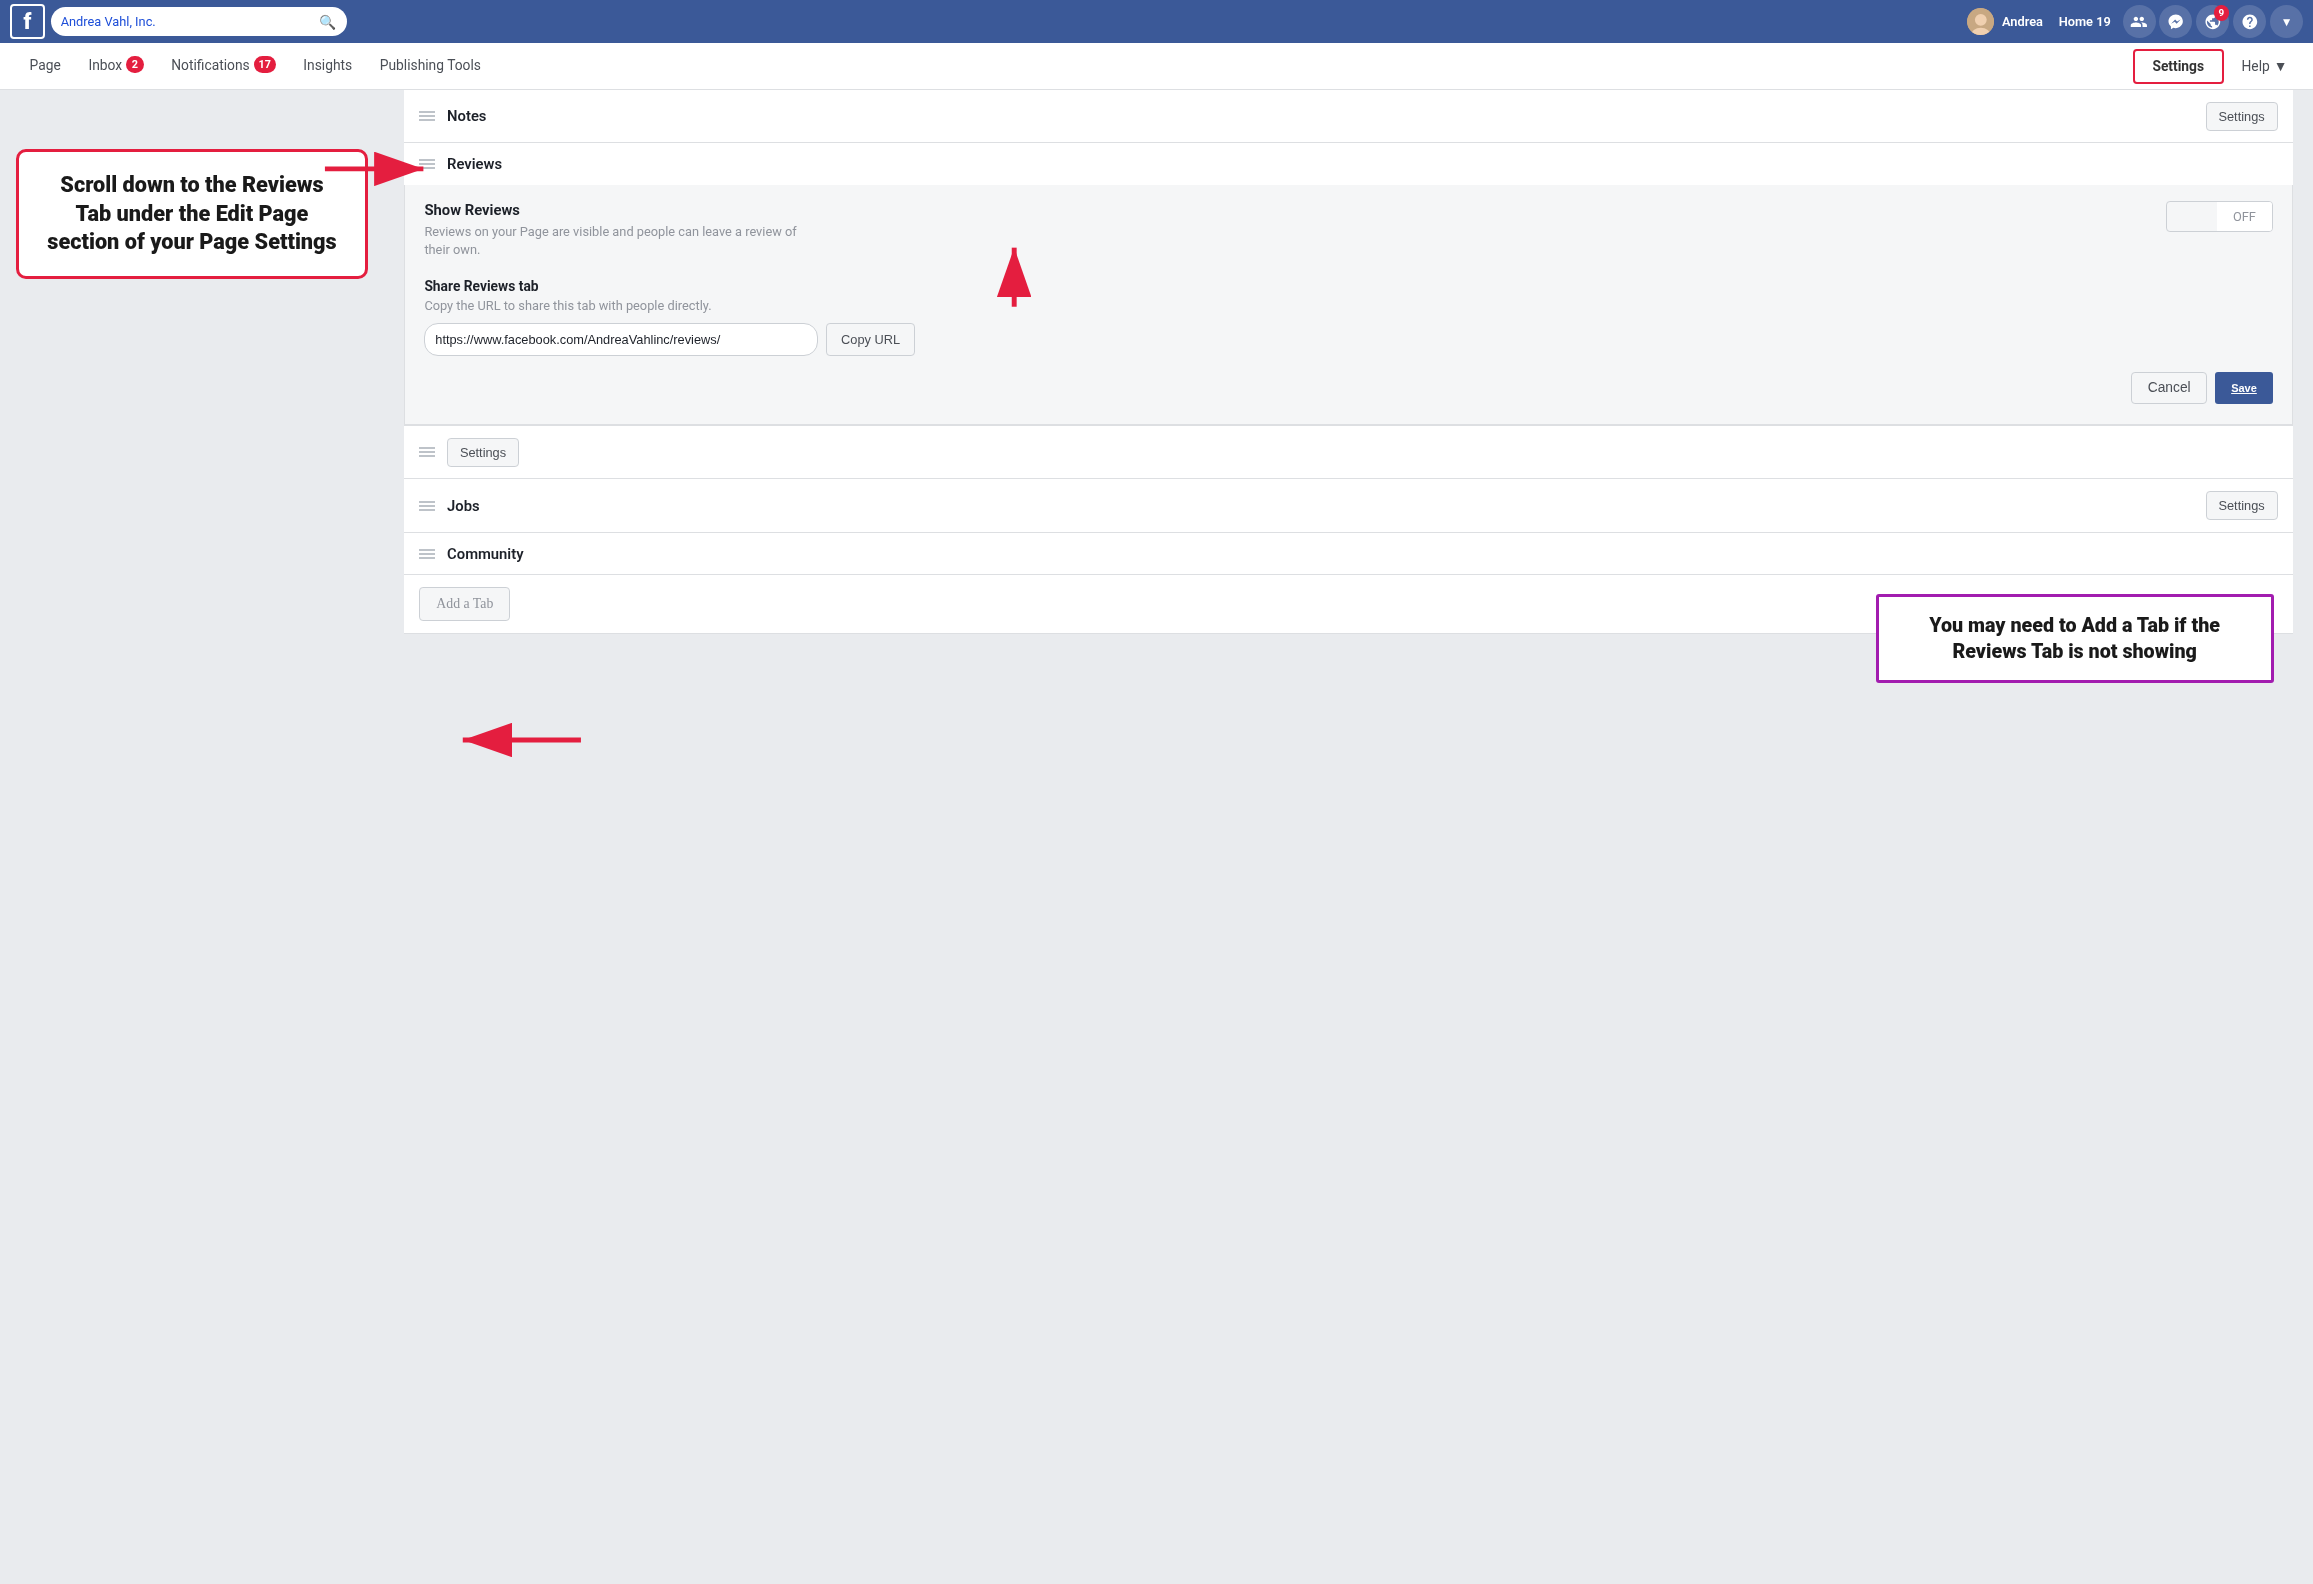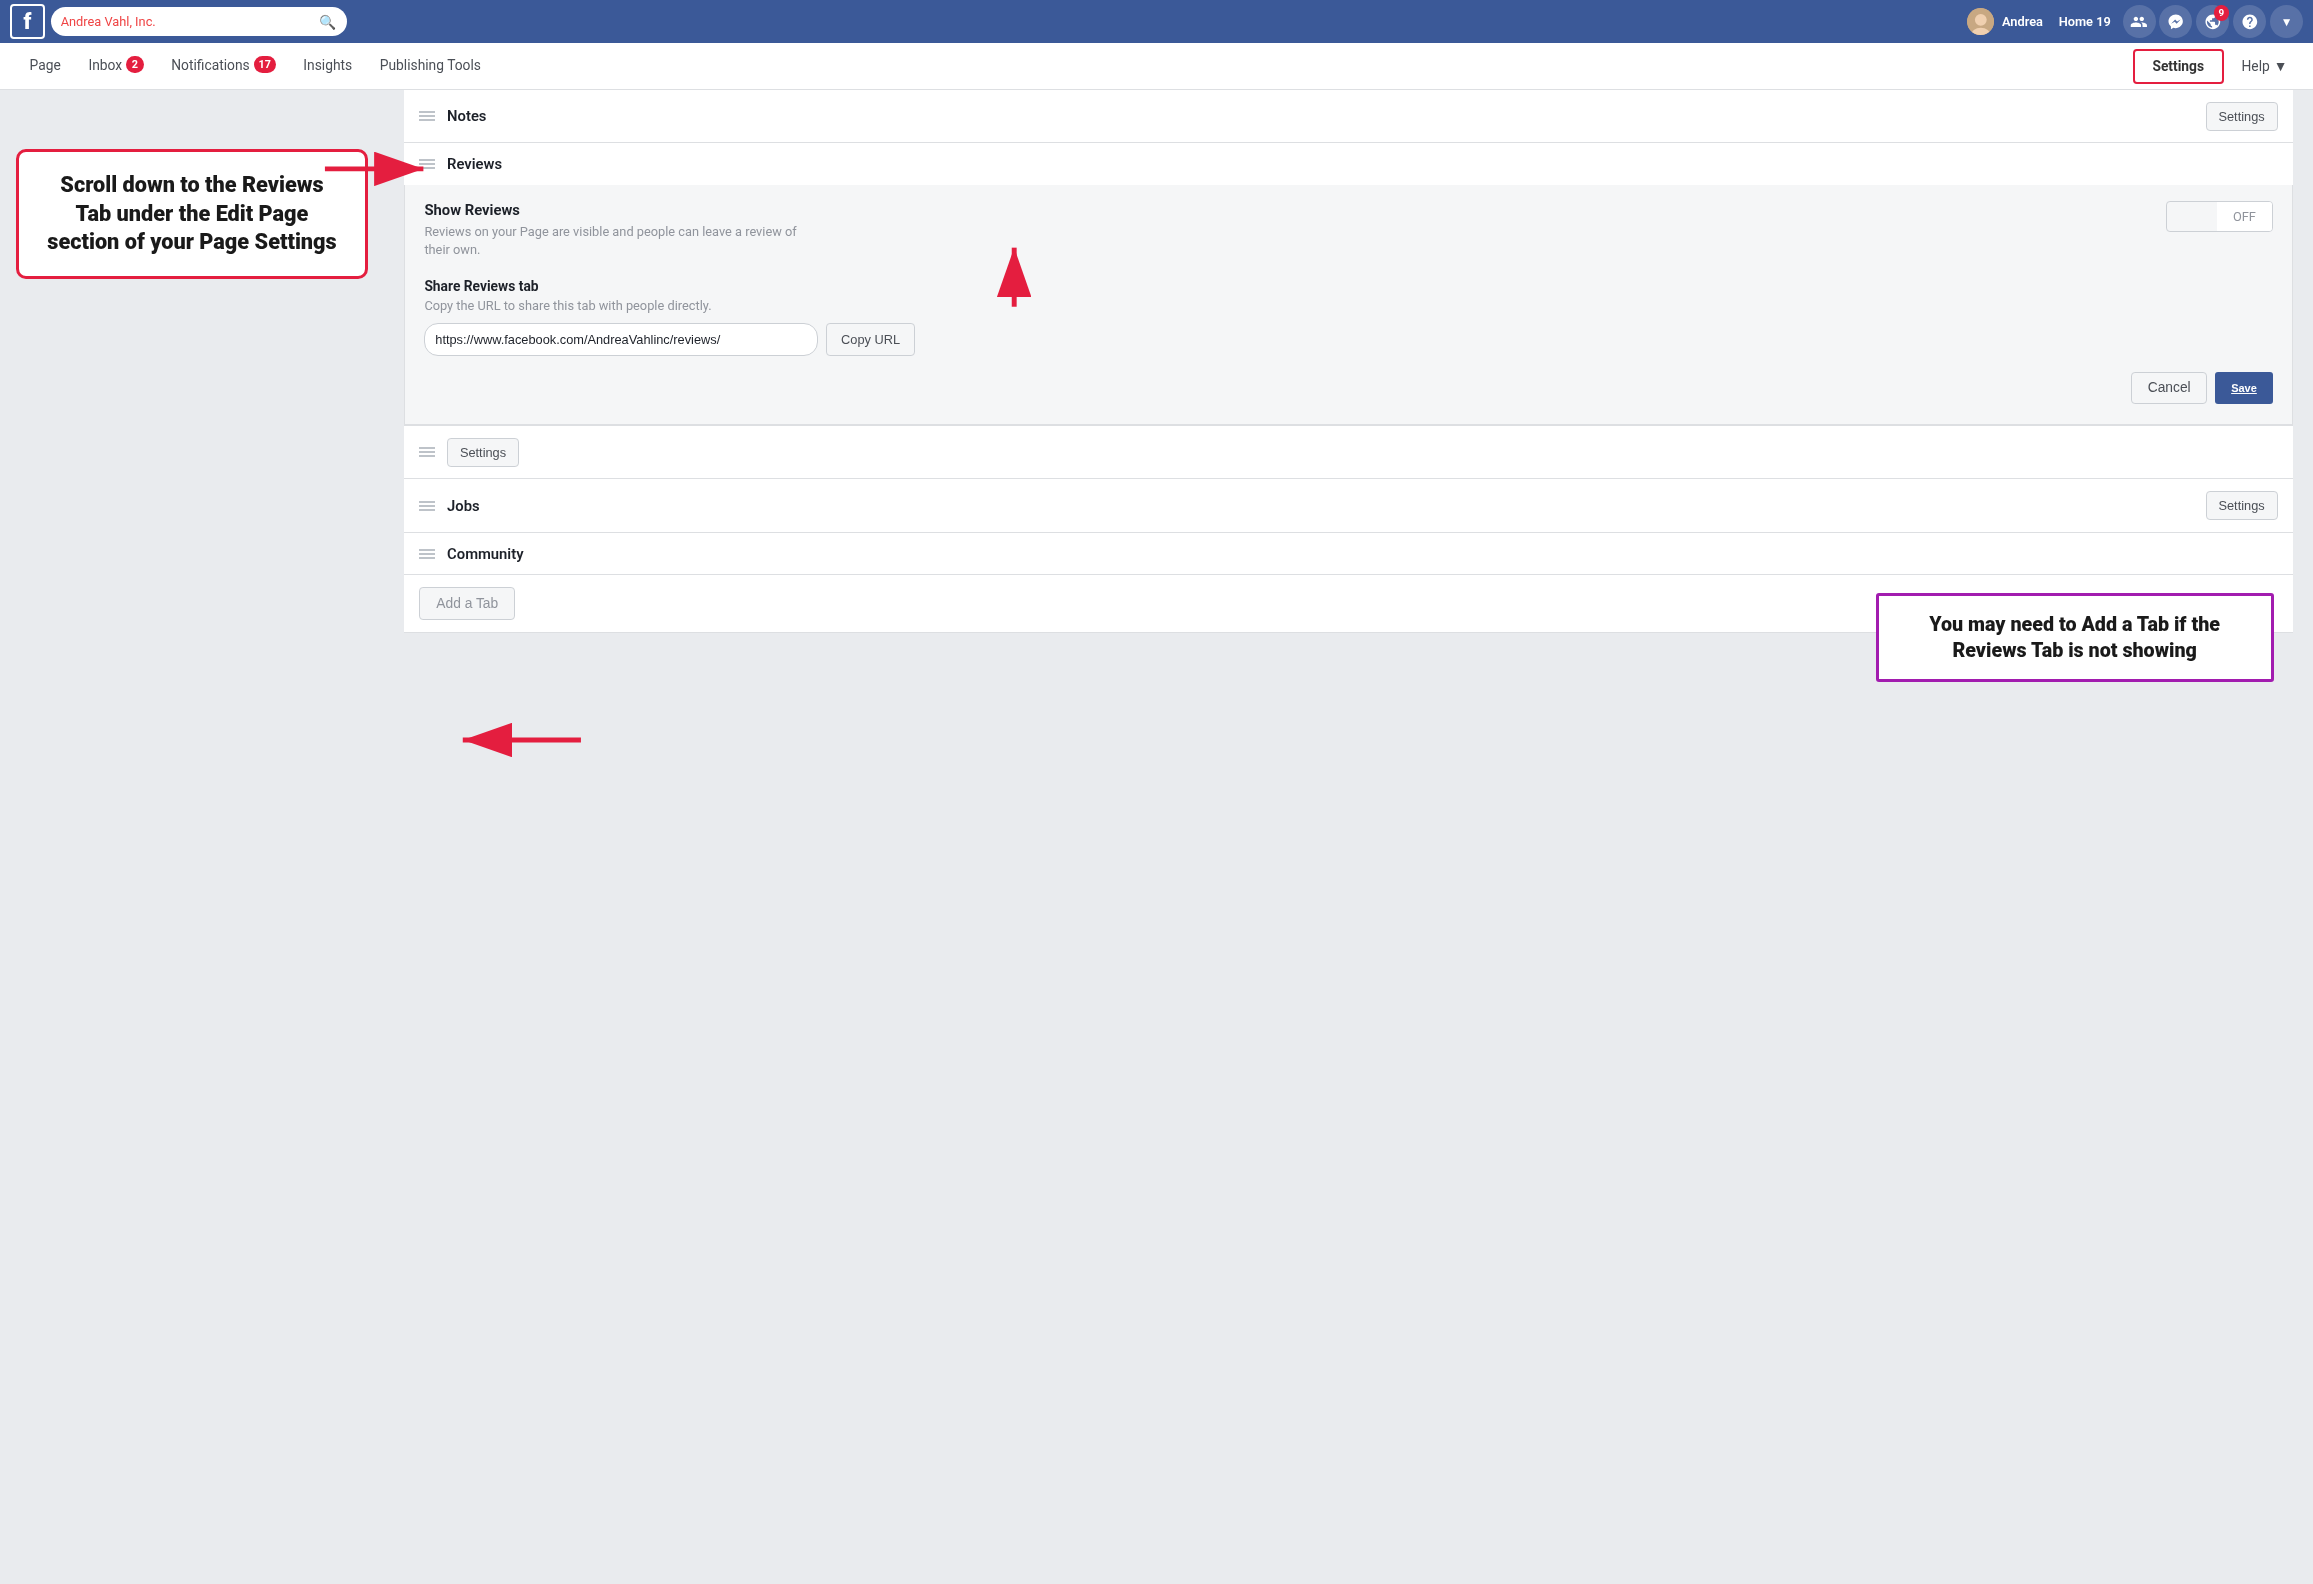--- a/index.html
+++ b/index.html
@@ -286,20 +286,21 @@
 
     
     .add-tab-btn {
       padding: 7.9px 15.8px;
       border: 1px solid #ccd0d5;
       border-radius: 3.9px;
       background: #f5f6f7;
       font-size: 13.8px; color: #90949c;
       cursor: pointer;
       display: inline-block;
+      font-family: Liberation Serif, serif;
     }
 
     .notes-row-wrapper {
       border-bottom: 1px solid #dddfe2;
     }
     .reviews-wrapper {
       border-bottom: 1px solid #dddfe2;
       background: #fff;
     }
     .reviews-header-row {
@@ -321,21 +322,21 @@
     }
   </style>
 </head>
 <body>
 
 <div class="top-nav">
   <div class="fb-logo">
     <span>f</span>
   </div>
   <div class="search-bar">
-    <span style="font-size:12.8px;color:#ef4444;flex:1;">Andrea Vahl, Inc.</span>
+    <span style="font-size:12.8px;color:#1d4ed8;flex:1;">Andrea Vahl, Inc.</span>
     <span class="search-icon">🔍</span>
   </div>
   <div class="nav-right">
     <div class="nav-avatar">
       <svg width="27.6" height="27.6" viewBox="0 0 28 28">
           <circle cx="14" cy="14" r="14" fill="#c8a882"></circle>
           <ellipse cx="14" cy="12" rx="6" ry="6" fill="#f0d0b0"></ellipse>
           <ellipse cx="14" cy="28" rx="10" ry="8" fill="#f0d0b0"></ellipse>
         </svg>
     </div>

